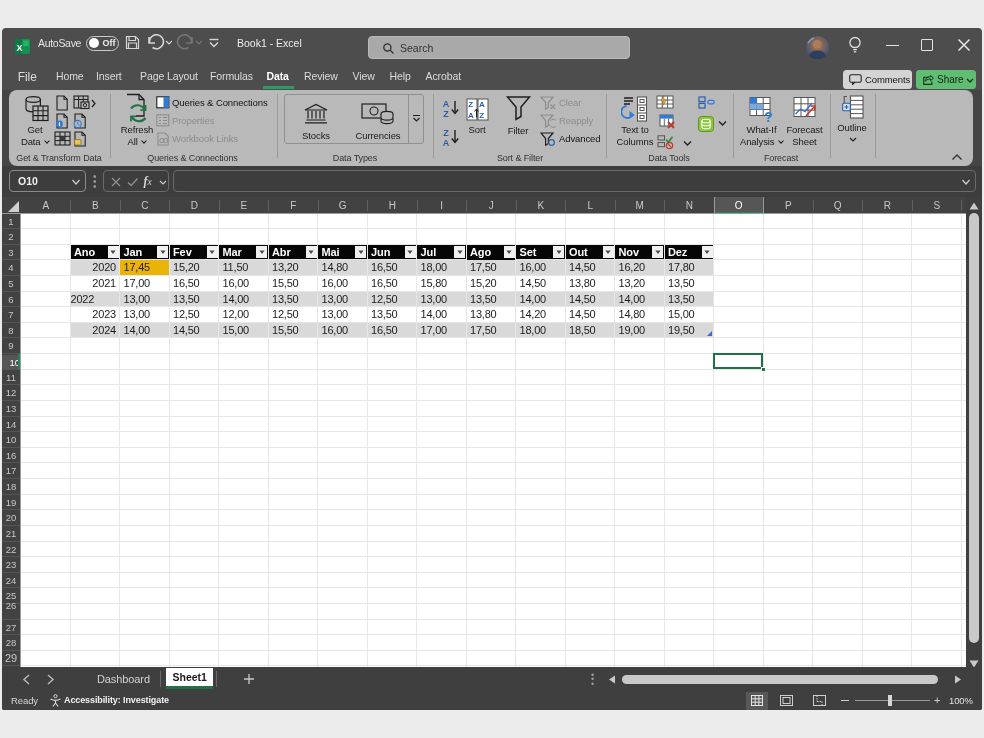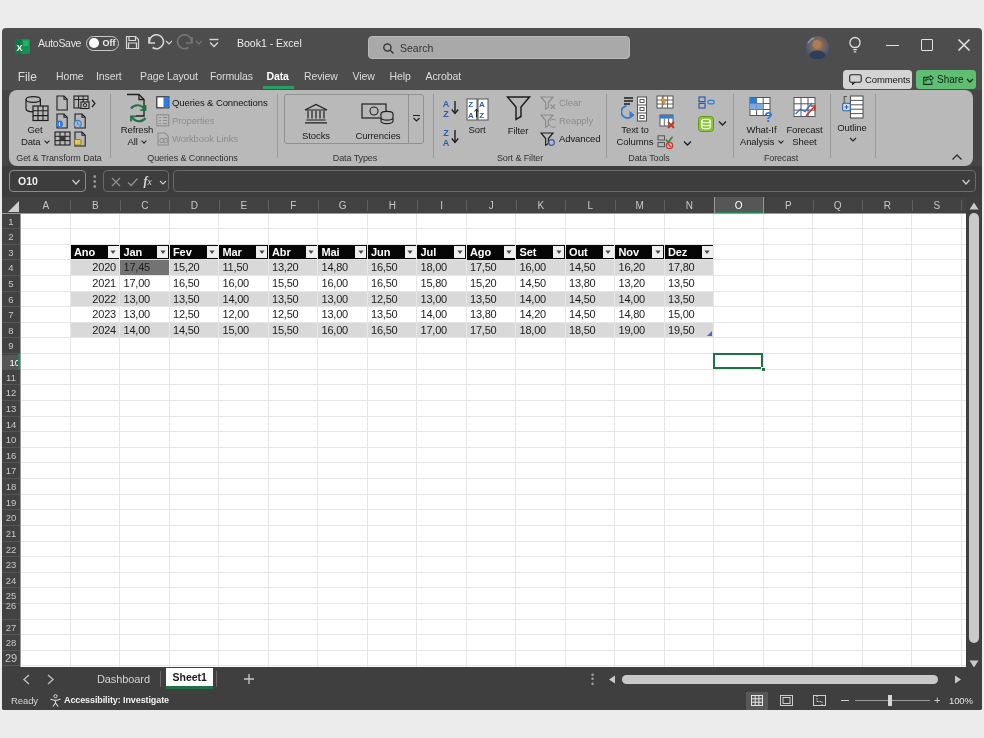--- a/index.html
+++ b/index.html
@@ -108,21 +108,21 @@
 <div class="a" style="left:268px;top:4px;width:1px;height:64px;background:#999"></div>
 <div class="a" style="left:424px;top:4px;width:1px;height:64px;background:#999"></div>
 <div class="a" style="left:597px;top:4px;width:1px;height:64px;background:#999"></div>
 <div class="a" style="left:723.5px;top:4px;width:1px;height:64px;background:#999"></div>
 <div class="a" style="left:820.5px;top:4px;width:1px;height:64px;background:#999"></div>
 <div class="a" style="left:865.5px;top:4px;width:1px;height:64px;background:#999"></div>
 <div class="a" style="left:-20px;top:62.5px;width:140px;text-align:center;font-size:9px;letter-spacing:-0.1px;color:#333">Get &amp; Transform Data</div>
 <div class="a" style="left:113.5px;top:62.5px;width:140px;text-align:center;font-size:9px;letter-spacing:-0.1px;color:#333">Queries &amp; Connections</div>
 <div class="a" style="left:276px;top:62.5px;width:140px;text-align:center;font-size:9px;letter-spacing:-0.1px;color:#333">Data Types</div>
 <div class="a" style="left:441px;top:62.5px;width:140px;text-align:center;font-size:9px;letter-spacing:-0.1px;color:#333">Sort &amp; Filter</div>
-<div class="a" style="left:570px;top:62.5px;width:140px;text-align:center;font-size:9px;letter-spacing:-0.1px;color:#333">Data Tools</div>
+<div class="a" style="left:590px;top:62.5px;width:140px;text-align:center;font-size:9px;letter-spacing:-0.1px;color:#333">Data Tools</div>
 <div class="a" style="left:702px;top:62.5px;width:140px;text-align:center;font-size:9px;letter-spacing:-0.1px;color:#333">Forecast</div>
 <svg class="a" style="left:14px;top:5px" width="27" height="28" viewBox="0 0 27 28">
 <path d="M3 4.5 c0-1.8 3.5-2.8 7.2-2.8 s7.2 1 7.2 2.8 v9.5 c0 1.8-3.5 2.8-7.2 2.8 s-7.2-1-7.2-2.8 z" fill="#b7b7b7" stroke="#1f1f1f" stroke-width="1.2"></path>
 <path d="M3 4.5 c0 1.8 3.5 2.8 7.2 2.8 s7.2-1 7.2-2.8" fill="none" stroke="#1f1f1f" stroke-width="1.2"></path>
 <rect x="10" y="11" width="15" height="14.5" fill="#b7b7b7" stroke="#1f1f1f" stroke-width="1.2"></rect>
 <path d="M10 15.8 h15 M10 20.6 h15 M15 11 v14.5 M20 11 v14.5" stroke="#1f1f1f" stroke-width="1.1"></path>
         </svg>
 <div class="rl" style="left:4px;top:33.5px;width:44px">Get<br>Data <span class="cv"></span></div>
 <svg class="a" style="left:46px;top:5px" width="15" height="16" viewBox="0 0 15 16">
           <path d="M2 1 h7 l3.2 3.2 V15 H2 z" fill="#b7b7b7" stroke="#1f1f1f" stroke-width="1.1"></path>
@@ -576,21 +576,21 @@
               <path d="M0.4 0.4 L3 4 L5.6 0.4 z" fill="#4a4a4a"></path>
             </svg>
           </div>
 <div class="a" style="left:594.0px;top:0;width:48.5px;height:14.62px;background:#060606;color:#fff;font-weight:bold;font-size:11px;line-height:15.12px;padding-left:3.5px;letter-spacing:-0.1px">Dez</div>
 <div class="a" style="left:631.0px;top:1.5px;width:11px;height:11.6px;background:#f0f0f0">
 <svg class="a" style="left:2.5px;top:4px" width="6" height="4.5" viewBox="0 0 6 4.5">
               <path d="M0.4 0.4 L3 4 L5.6 0.4 z" fill="#4a4a4a"></path>
             </svg>
           </div>
 <div class="a" style="left:0.0px;top:15.62px;width:48.5px;height:14.62px;background:#d9d9d9;color:#1c1c1c;font-size:11px;letter-spacing:-0.2px;line-height:15.12px;text-align:right;padding-right:3px">2020</div>
-<div class="a" style="left:49.5px;top:15.62px;width:48.5px;height:14.62px;background:#737373;color:#1c1c1c;font-size:11px;letter-spacing:-0.2px;line-height:15.12px;text-align:left;padding-left:3.5px">17,45</div>
+<div class="a" style="left:49.5px;top:15.62px;width:48.5px;height:14.62px;background:#eab308;color:#1c1c1c;font-size:11px;letter-spacing:-0.2px;line-height:15.12px;text-align:left;padding-left:3.5px">17,45</div>
 <div class="a" style="left:99.0px;top:15.62px;width:48.5px;height:14.62px;background:#d9d9d9;color:#1c1c1c;font-size:11px;letter-spacing:-0.2px;line-height:15.12px;text-align:left;padding-left:3.5px">15,20</div>
 <div class="a" style="left:148.5px;top:15.62px;width:48.5px;height:14.62px;background:#d9d9d9;color:#1c1c1c;font-size:11px;letter-spacing:-0.2px;line-height:15.12px;text-align:left;padding-left:3.5px">11,50</div>
 <div class="a" style="left:198.0px;top:15.62px;width:48.5px;height:14.62px;background:#d9d9d9;color:#1c1c1c;font-size:11px;letter-spacing:-0.2px;line-height:15.12px;text-align:left;padding-left:3.5px">13,20</div>
 <div class="a" style="left:247.5px;top:15.62px;width:48.5px;height:14.62px;background:#d9d9d9;color:#1c1c1c;font-size:11px;letter-spacing:-0.2px;line-height:15.12px;text-align:left;padding-left:3.5px">14,80</div>
 <div class="a" style="left:297.0px;top:15.62px;width:48.5px;height:14.62px;background:#d9d9d9;color:#1c1c1c;font-size:11px;letter-spacing:-0.2px;line-height:15.12px;text-align:left;padding-left:3.5px">16,50</div>
 <div class="a" style="left:346.5px;top:15.62px;width:48.5px;height:14.62px;background:#d9d9d9;color:#1c1c1c;font-size:11px;letter-spacing:-0.2px;line-height:15.12px;text-align:left;padding-left:3.5px">18,00</div>
 <div class="a" style="left:396.0px;top:15.62px;width:48.5px;height:14.62px;background:#d9d9d9;color:#1c1c1c;font-size:11px;letter-spacing:-0.2px;line-height:15.12px;text-align:left;padding-left:3.5px">17,50</div>
 <div class="a" style="left:445.5px;top:15.62px;width:48.5px;height:14.62px;background:#d9d9d9;color:#1c1c1c;font-size:11px;letter-spacing:-0.2px;line-height:15.12px;text-align:left;padding-left:3.5px">16,00</div>
 <div class="a" style="left:495.0px;top:15.62px;width:48.5px;height:14.62px;background:#d9d9d9;color:#1c1c1c;font-size:11px;letter-spacing:-0.2px;line-height:15.12px;text-align:left;padding-left:3.5px">14,50</div>
 <div class="a" style="left:544.5px;top:15.62px;width:48.5px;height:14.62px;background:#d9d9d9;color:#1c1c1c;font-size:11px;letter-spacing:-0.2px;line-height:15.12px;text-align:left;padding-left:3.5px">16,20</div>
@@ -601,21 +601,21 @@
 <div class="a" style="left:148.5px;top:31.24px;width:48.5px;height:14.62px;background:#ffffff;color:#1c1c1c;font-size:11px;letter-spacing:-0.2px;line-height:15.12px;text-align:left;padding-left:3.5px">16,00</div>
 <div class="a" style="left:198.0px;top:31.24px;width:48.5px;height:14.62px;background:#ffffff;color:#1c1c1c;font-size:11px;letter-spacing:-0.2px;line-height:15.12px;text-align:left;padding-left:3.5px">15,50</div>
 <div class="a" style="left:247.5px;top:31.24px;width:48.5px;height:14.62px;background:#ffffff;color:#1c1c1c;font-size:11px;letter-spacing:-0.2px;line-height:15.12px;text-align:left;padding-left:3.5px">16,00</div>
 <div class="a" style="left:297.0px;top:31.24px;width:48.5px;height:14.62px;background:#ffffff;color:#1c1c1c;font-size:11px;letter-spacing:-0.2px;line-height:15.12px;text-align:left;padding-left:3.5px">16,50</div>
 <div class="a" style="left:346.5px;top:31.24px;width:48.5px;height:14.62px;background:#ffffff;color:#1c1c1c;font-size:11px;letter-spacing:-0.2px;line-height:15.12px;text-align:left;padding-left:3.5px">15,80</div>
 <div class="a" style="left:396.0px;top:31.24px;width:48.5px;height:14.62px;background:#ffffff;color:#1c1c1c;font-size:11px;letter-spacing:-0.2px;line-height:15.12px;text-align:left;padding-left:3.5px">15,20</div>
 <div class="a" style="left:445.5px;top:31.24px;width:48.5px;height:14.62px;background:#ffffff;color:#1c1c1c;font-size:11px;letter-spacing:-0.2px;line-height:15.12px;text-align:left;padding-left:3.5px">14,50</div>
 <div class="a" style="left:495.0px;top:31.24px;width:48.5px;height:14.62px;background:#ffffff;color:#1c1c1c;font-size:11px;letter-spacing:-0.2px;line-height:15.12px;text-align:left;padding-left:3.5px">13,80</div>
 <div class="a" style="left:544.5px;top:31.24px;width:48.5px;height:14.62px;background:#ffffff;color:#1c1c1c;font-size:11px;letter-spacing:-0.2px;line-height:15.12px;text-align:left;padding-left:3.5px">13,20</div>
 <div class="a" style="left:594.0px;top:31.24px;width:48.5px;height:14.62px;background:#ffffff;color:#1c1c1c;font-size:11px;letter-spacing:-0.2px;line-height:15.12px;text-align:left;padding-left:3.5px">13,50</div>
-<div class="a" style="left:0.0px;top:46.86px;width:48.5px;height:14.62px;background:#d9d9d9;color:#1c1c1c;font-size:11px;letter-spacing:-0.2px;line-height:15.12px;text-align:right;padding-right:3px">2022</div>
+<div class="a" style="left:0.0px;top:46.86px;width:48.5px;height:14.62px;background:#d9d9d9;color:#1c1c1c;font-size:11px;letter-spacing:-0.2px;line-height:15.12px;padding-right:3px">2022</div>
 <div class="a" style="left:49.5px;top:46.86px;width:48.5px;height:14.62px;background:#d9d9d9;color:#1c1c1c;font-size:11px;letter-spacing:-0.2px;line-height:15.12px;text-align:left;padding-left:3.5px">13,00</div>
 <div class="a" style="left:99.0px;top:46.86px;width:48.5px;height:14.62px;background:#d9d9d9;color:#1c1c1c;font-size:11px;letter-spacing:-0.2px;line-height:15.12px;text-align:left;padding-left:3.5px">13,50</div>
 <div class="a" style="left:148.5px;top:46.86px;width:48.5px;height:14.62px;background:#d9d9d9;color:#1c1c1c;font-size:11px;letter-spacing:-0.2px;line-height:15.12px;text-align:left;padding-left:3.5px">14,00</div>
 <div class="a" style="left:198.0px;top:46.86px;width:48.5px;height:14.62px;background:#d9d9d9;color:#1c1c1c;font-size:11px;letter-spacing:-0.2px;line-height:15.12px;text-align:left;padding-left:3.5px">13,50</div>
 <div class="a" style="left:247.5px;top:46.86px;width:48.5px;height:14.62px;background:#d9d9d9;color:#1c1c1c;font-size:11px;letter-spacing:-0.2px;line-height:15.12px;text-align:left;padding-left:3.5px">13,00</div>
 <div class="a" style="left:297.0px;top:46.86px;width:48.5px;height:14.62px;background:#d9d9d9;color:#1c1c1c;font-size:11px;letter-spacing:-0.2px;line-height:15.12px;text-align:left;padding-left:3.5px">12,50</div>
 <div class="a" style="left:346.5px;top:46.86px;width:48.5px;height:14.62px;background:#d9d9d9;color:#1c1c1c;font-size:11px;letter-spacing:-0.2px;line-height:15.12px;text-align:left;padding-left:3.5px">13,00</div>
 <div class="a" style="left:396.0px;top:46.86px;width:48.5px;height:14.62px;background:#d9d9d9;color:#1c1c1c;font-size:11px;letter-spacing:-0.2px;line-height:15.12px;text-align:left;padding-left:3.5px">13,50</div>
 <div class="a" style="left:445.5px;top:46.86px;width:48.5px;height:14.62px;background:#d9d9d9;color:#1c1c1c;font-size:11px;letter-spacing:-0.2px;line-height:15.12px;text-align:left;padding-left:3.5px">14,00</div>
 <div class="a" style="left:495.0px;top:46.86px;width:48.5px;height:14.62px;background:#d9d9d9;color:#1c1c1c;font-size:11px;letter-spacing:-0.2px;line-height:15.12px;text-align:left;padding-left:3.5px">14,50</div>

